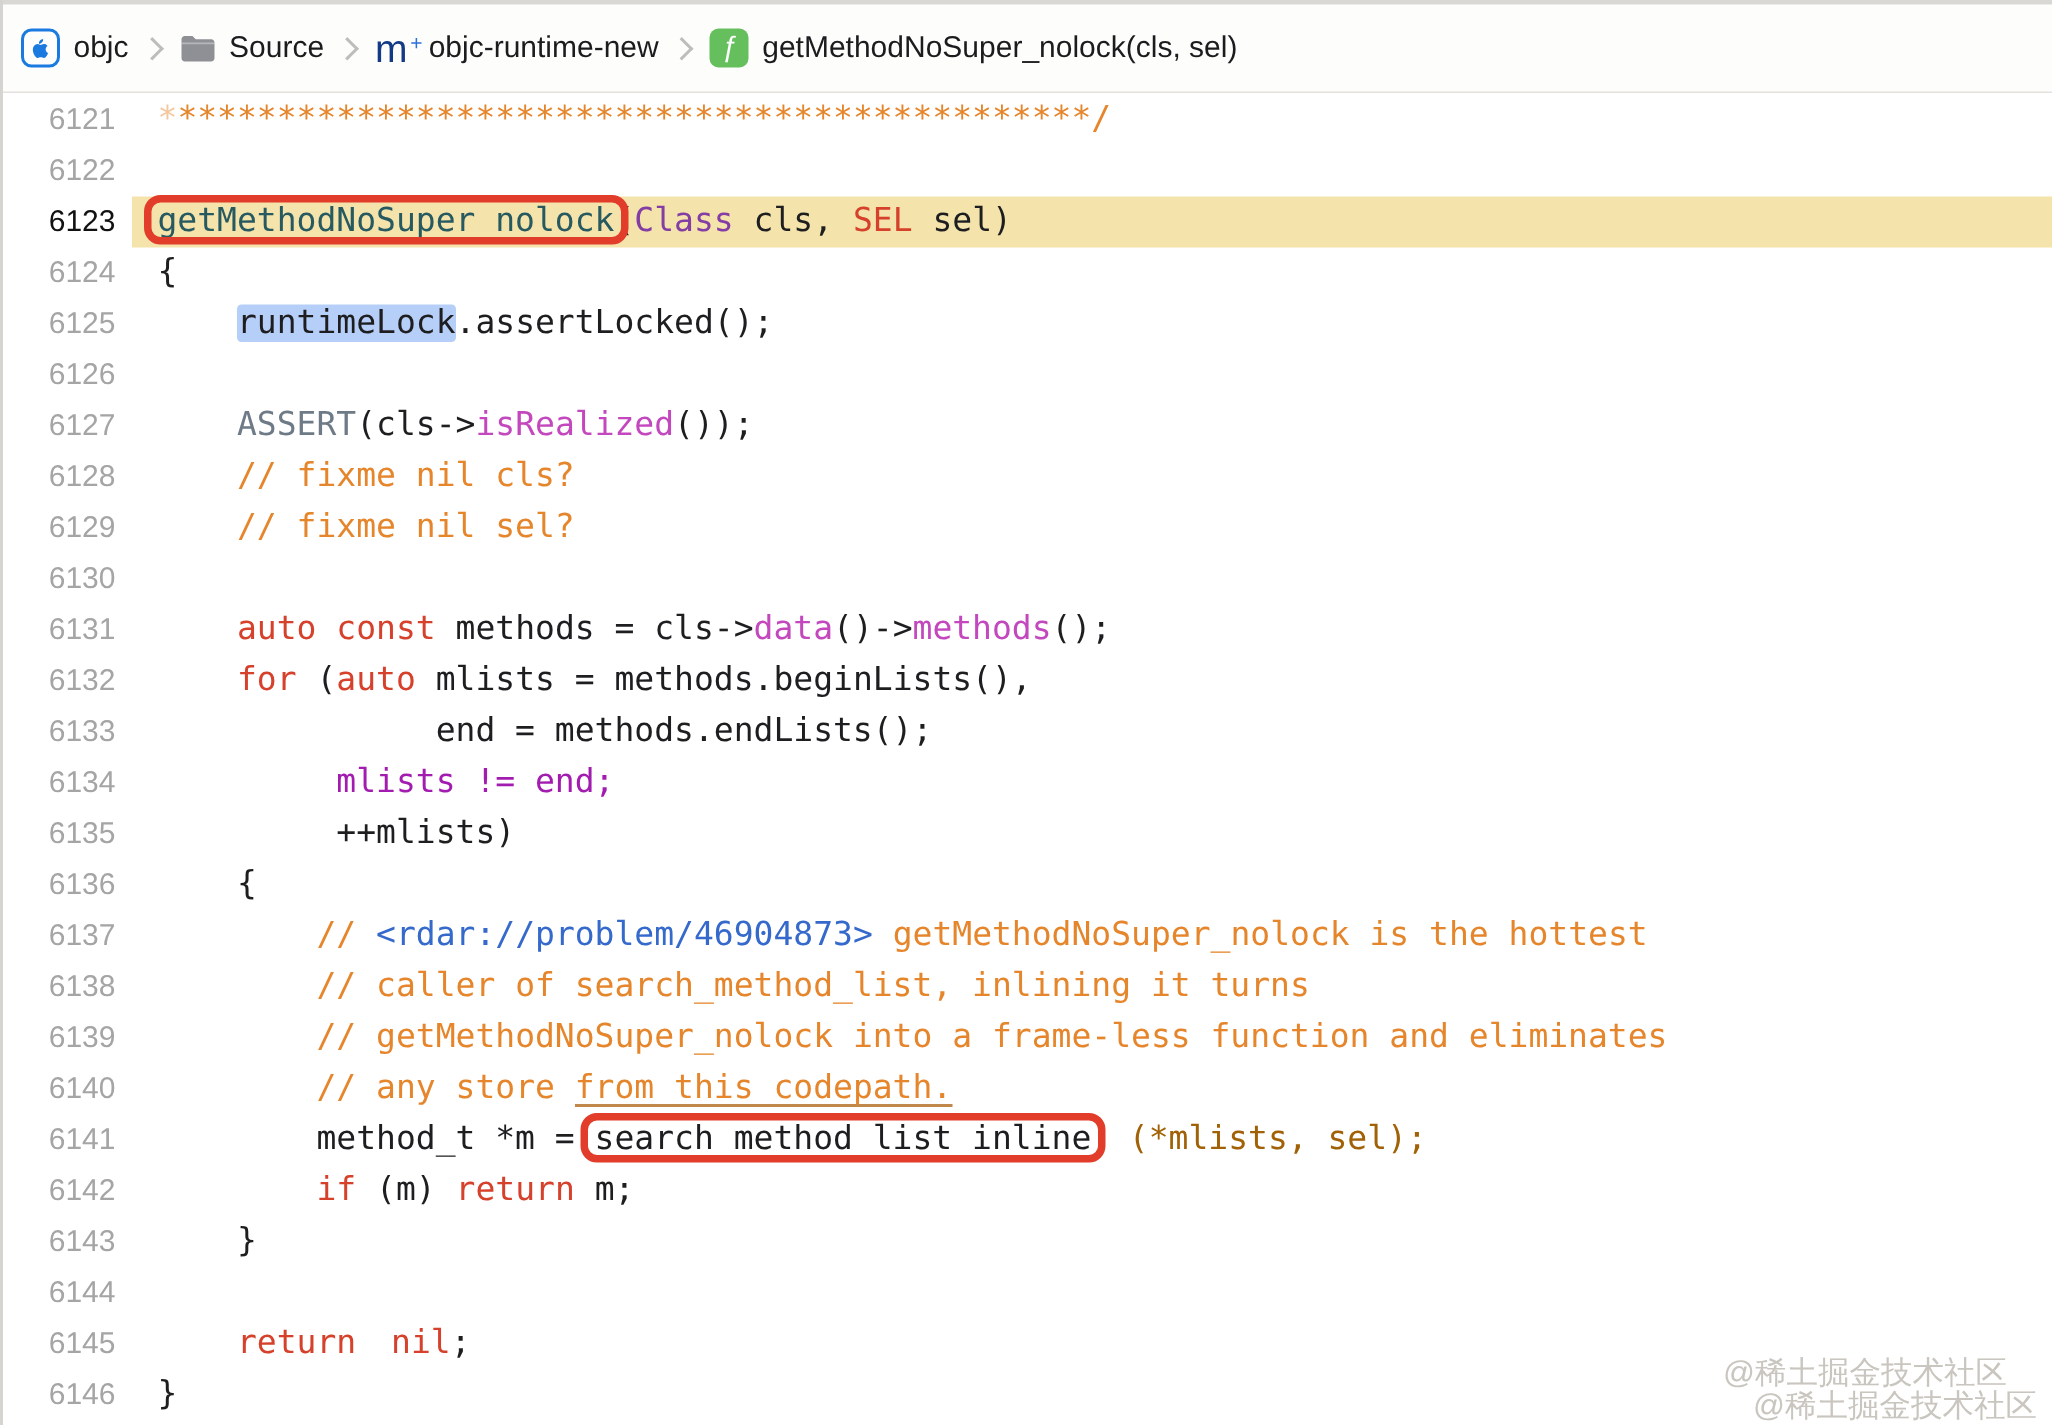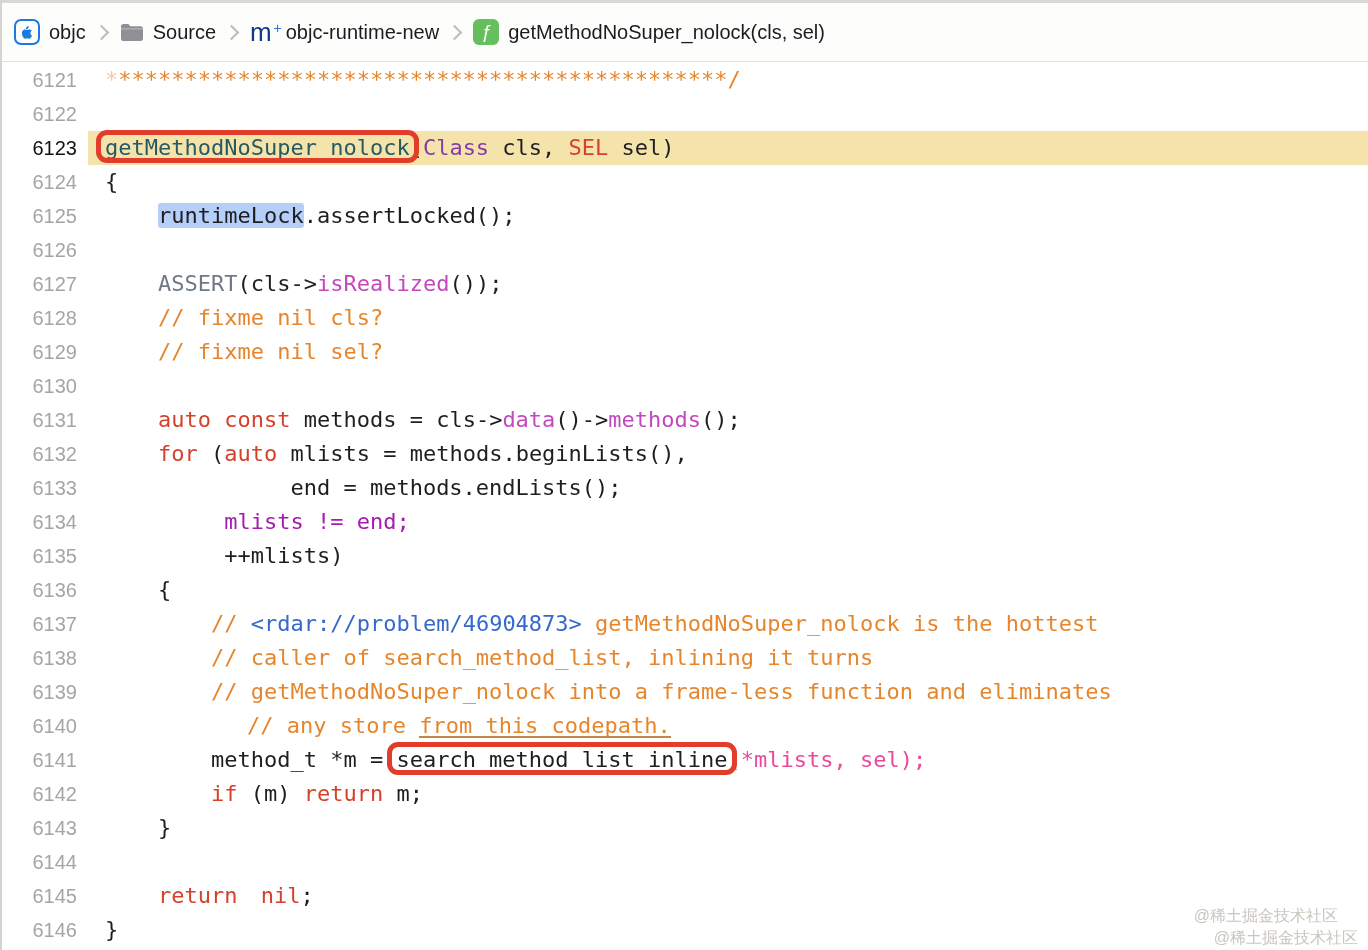--- a/index.html
+++ b/index.html
@@ -41,21 +41,21 @@
   .num.active{color:var(--numcol-active);}
   .content{display:inline-block;padding-left:105px;}
   .seg{display:inline;}
   .sel{background:var(--sel);border-radius:3px;}
   .ul{box-shadow:inset 0 -2px 0 var(--ul);}
   .box{position:relative;}
   .box::after{content:'';position:absolute;left:-9px;right:-9px;top:-5px;bottom:-3px;
     border:5px solid var(--box);border-radius:11px;pointer-events:none;}
 
   
-  .watermark{position:absolute;right:10px;bottom:1px;text-align:right;font-size:16px;
+  .watermark{position:absolute;right:10px;bottom:1px;text-align:right;font-size:21px;
     color:#c9c5bf;line-height:22px;z-index:6;}
   .watermark .l1{margin-right:20px;}
 </style>
 </head>
 <body>
 
 <div class="topstrip"></div>
 <div class="leftedge"></div>
 
 <div class="jumpbar">
@@ -109,22 +109,22 @@
     <div class="line"><span class="num">6130</span><span class="content"></span></div>
     <div class="line"><span class="num">6131</span><span class="content"><span class="seg" style="color: rgb(30, 30, 33);">    </span><span class="seg" style="color: rgb(213, 65, 43);">auto</span><span class="seg" style="color: rgb(30, 30, 33);"> </span><span class="seg" style="color: rgb(213, 65, 43);">const</span><span class="seg" style="color: rgb(30, 30, 33);"> methods = cls-&gt;</span><span class="seg" style="color: rgb(195, 72, 190);">data</span><span class="seg" style="color: rgb(30, 30, 33);">()-&gt;</span><span class="seg" style="color: rgb(195, 72, 190);">methods</span><span class="seg" style="color: rgb(30, 30, 33);">();</span></span></div>
     <div class="line"><span class="num">6132</span><span class="content"><span class="seg" style="color: rgb(30, 30, 33);">    </span><span class="seg" style="color: rgb(213, 65, 43);">for</span><span class="seg" style="color: rgb(30, 30, 33);"> (</span><span class="seg" style="color: rgb(213, 65, 43);">auto</span><span class="seg" style="color: rgb(30, 30, 33);"> mlists = methods.beginLists(),</span></span></div>
     <div class="line"><span class="num">6133</span><span class="content"><span class="seg" style="color: rgb(30, 30, 33);">              end = methods.endLists();</span></span></div>
     <div class="line"><span class="num">6134</span><span class="content"><span class="seg" style="color: #a21caf;">         mlists != end;</span></span></div>
     <div class="line"><span class="num">6135</span><span class="content"><span class="seg" style="color: rgb(30, 30, 33);">         ++mlists)</span></span></div>
     <div class="line"><span class="num">6136</span><span class="content"><span class="seg" style="color: rgb(30, 30, 33);">    {</span></span></div>
     <div class="line"><span class="num">6137</span><span class="content"><span class="seg" style="color: rgb(30, 30, 33);">        </span><span class="seg" style="color: rgb(230, 134, 44);">// </span><span class="seg" style="color: rgb(53, 105, 203);">&lt;rdar://problem/46904873&gt;</span><span class="seg" style="color: rgb(230, 134, 44);"> getMethodNoSuper_nolock is the hottest</span></span></div>
     <div class="line"><span class="num">6138</span><span class="content"><span class="seg" style="color: rgb(30, 30, 33);">        </span><span class="seg" style="color: rgb(230, 134, 44);">// caller of search_method_list, inlining it turns</span></span></div>
     <div class="line"><span class="num">6139</span><span class="content"><span class="seg" style="color: rgb(30, 30, 33);">        </span><span class="seg" style="color: rgb(230, 134, 44);">// getMethodNoSuper_nolock into a frame-less function and eliminates</span></span></div>
-    <div class="line"><span class="num">6140</span><span class="content"><span class="seg" style="color: rgb(30, 30, 33);">        </span><span class="seg" style="color: rgb(230, 134, 44); margin-left: 36px;">// any store </span><span class="seg ul" style="color: rgb(230, 134, 44);">from this codepath.</span></span></div>
-    <div class="line"><span class="num">6141</span><span class="content"><span class="seg" style="color: rgb(30, 30, 33);">        method_t *m = </span><span class="seg box" style="color: rgb(30, 30, 33);">search_method_list_inline</span><span class="seg" style="color: #ec4899;">(*mlists, sel);</span></span></div>
+    <div class="line"><span class="num">6140</span><span class="content"><span class="seg" style="color: rgb(30, 30, 33);">        </span><span class="seg" style="color: rgb(230, 134, 44);">// any store </span><span class="seg ul" style="color: rgb(230, 134, 44);">from this codepath.</span></span></div>
+    <div class="line"><span class="num">6141</span><span class="content"><span class="seg" style="color: rgb(30, 30, 33);">        method_t *m = </span><span class="seg box" style="color: rgb(30, 30, 33);">search_method_list_inline</span><span class="seg" style="color: #a16207; margin-left: 25px;">(*mlists, sel);</span></span></div>
     <div class="line"><span class="num">6142</span><span class="content"><span class="seg" style="color: rgb(30, 30, 33);">        </span><span class="seg" style="color: rgb(213, 65, 43);">if</span><span class="seg" style="color: rgb(30, 30, 33);"> (m) </span><span class="seg" style="color: rgb(213, 65, 43);">return</span><span class="seg" style="color: rgb(30, 30, 33);"> m;</span></span></div>
     <div class="line"><span class="num">6143</span><span class="content"><span class="seg" style="color: rgb(30, 30, 33);">    }</span></span></div>
     <div class="line"><span class="num">6144</span><span class="content"></span></div>
     <div class="line"><span class="num">6145</span><span class="content"><span class="seg" style="color: rgb(30, 30, 33);">    </span><span class="seg" style="color: rgb(213, 65, 43);">return</span><span class="seg" style="color: rgb(30, 30, 33);"> </span><span class="seg" style="color: rgb(213, 65, 43); margin-left: 10px;">nil</span><span class="seg" style="color: rgb(30, 30, 33);">;</span></span></div>
     <div class="line"><span class="num">6146</span><span class="content"><span class="seg" style="color: rgb(30, 30, 33);">}</span></span></div>
   </div>
 
 <div class="watermark">
   <div class="l1">@稀土掘金技术社区</div>
   <div class="l2">@稀土掘金技术社区</div>

